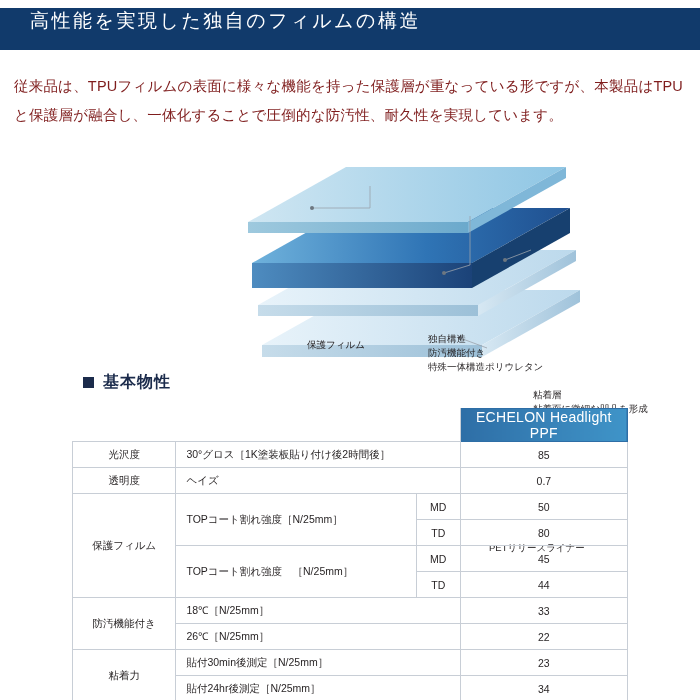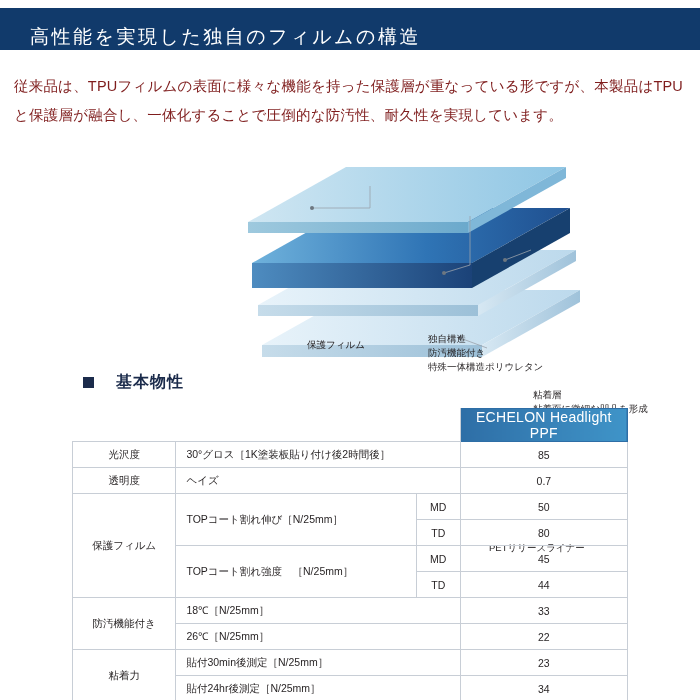--- a/index.html
+++ b/index.html
@@ -18,21 +18,21 @@
 
   
   .header-band {
     position: absolute;
     left: 0;
     top: 8px;
     width: 700px;
     height: 42px;
     background: #113a6b;
     display: flex;
-    align-items: flex-end;
+    align-items: flex-start;
   }
   .header-title {
     color: #ffffff;
     font-size: 19px;
     letter-spacing: 2.5px;
     margin-left: 30px;
     font-weight: normal;
   }
 
   
@@ -73,21 +73,21 @@
   .section-head {
     position: absolute;
     left: 83px;
     top: 372px;
     font-size: 16px;
     font-weight: bold;
     color: #1b2b4b;
     letter-spacing: 1px;
     display: flex;
     align-items: center;
-    gap: 22px;
+    gap: 9px;
   }
   .section-head .marker {
     width: 11px;
     height: 11px;
     background: #1b2b4b;
     display: inline-block;
   }
 
   
   .table-wrap {
@@ -249,21 +249,21 @@
     </tr>
 
     <tr>
       <td class="rowlabel">透明度</td>
       <td class="desc" colspan="2">ヘイズ</td>
       <td class="value">0.7</td>
     </tr>
 
     <tr>
       <td class="rowlabel" rowspan="4">保護フィルム</td>
-      <td class="desc" rowspan="2">TOPコート割れ伸び［N/25mm］</td>
+      <td class="desc" rowspan="2">TOPコート割れ強度［N/25mm］</td>
       <td class="dir">MD</td>
       <td class="value">50</td>
     </tr>
     <tr>
       <td class="dir">TD</td>
       <td class="value">80</td>
     </tr>
     <tr>
       <td class="desc" rowspan="2">TOPコート割れ強度　［N/25mm］</td>
       <td class="dir">MD</td>

